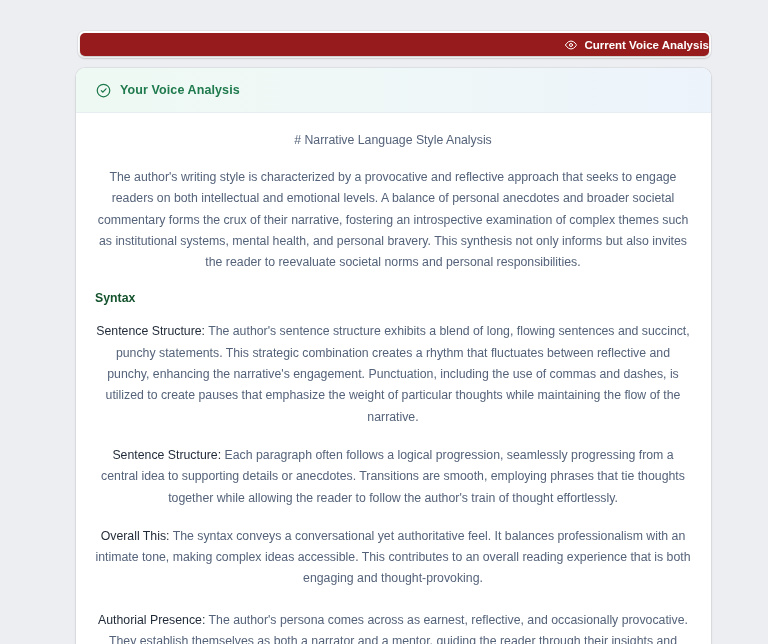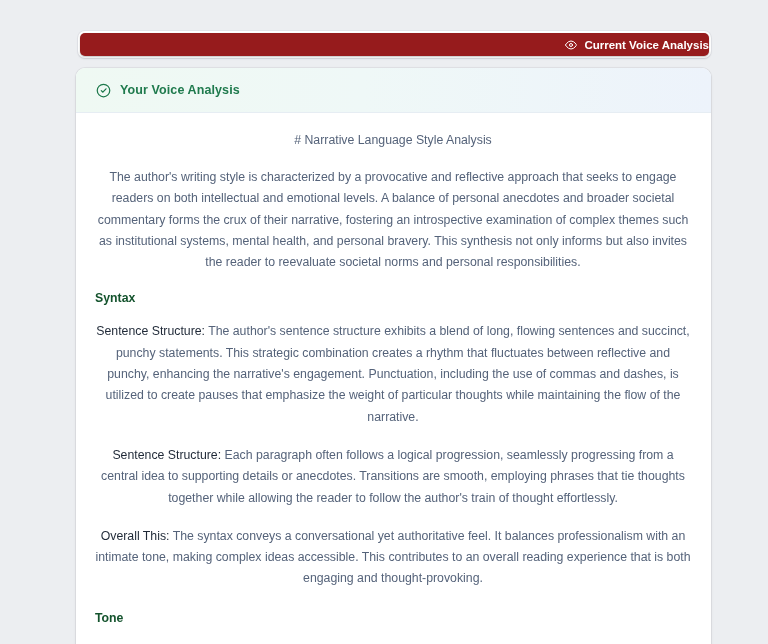--- a/index.html
+++ b/index.html
@@ -198,21 +198,20 @@
       <p class="md-p">
         <b>Sentence Structure:</b><span> Each paragraph often follows a logical progression, seamlessly progressing from a central idea to supporting details or anecdotes. Transitions are smooth, employing phrases that tie thoughts together while allowing the reader to follow the author's train of thought effortlessly.</span>
       </p>
 
       <p class="md-p">
         <b>Overall This:</b><span> The syntax conveys a conversational yet authoritative feel. It balances professionalism with an intimate tone, making complex ideas accessible. This contributes to an overall reading experience that is both engaging and thought-provoking.</span>
       </p>
 
       <div class="spacer-sm"></div>
 
-      <div class="md-h2">Tone</div>
 
       <p class="md-p">
         <b>Authorial Presence:</b><span> The author's persona comes across as earnest, reflective, and occasionally provocative. They establish themselves as both a narrator and a mentor, guiding the reader through their insights and prompting deeper contemplation.</span>
       </p>
 
     </div>
   </div>
 
 </div>
 

